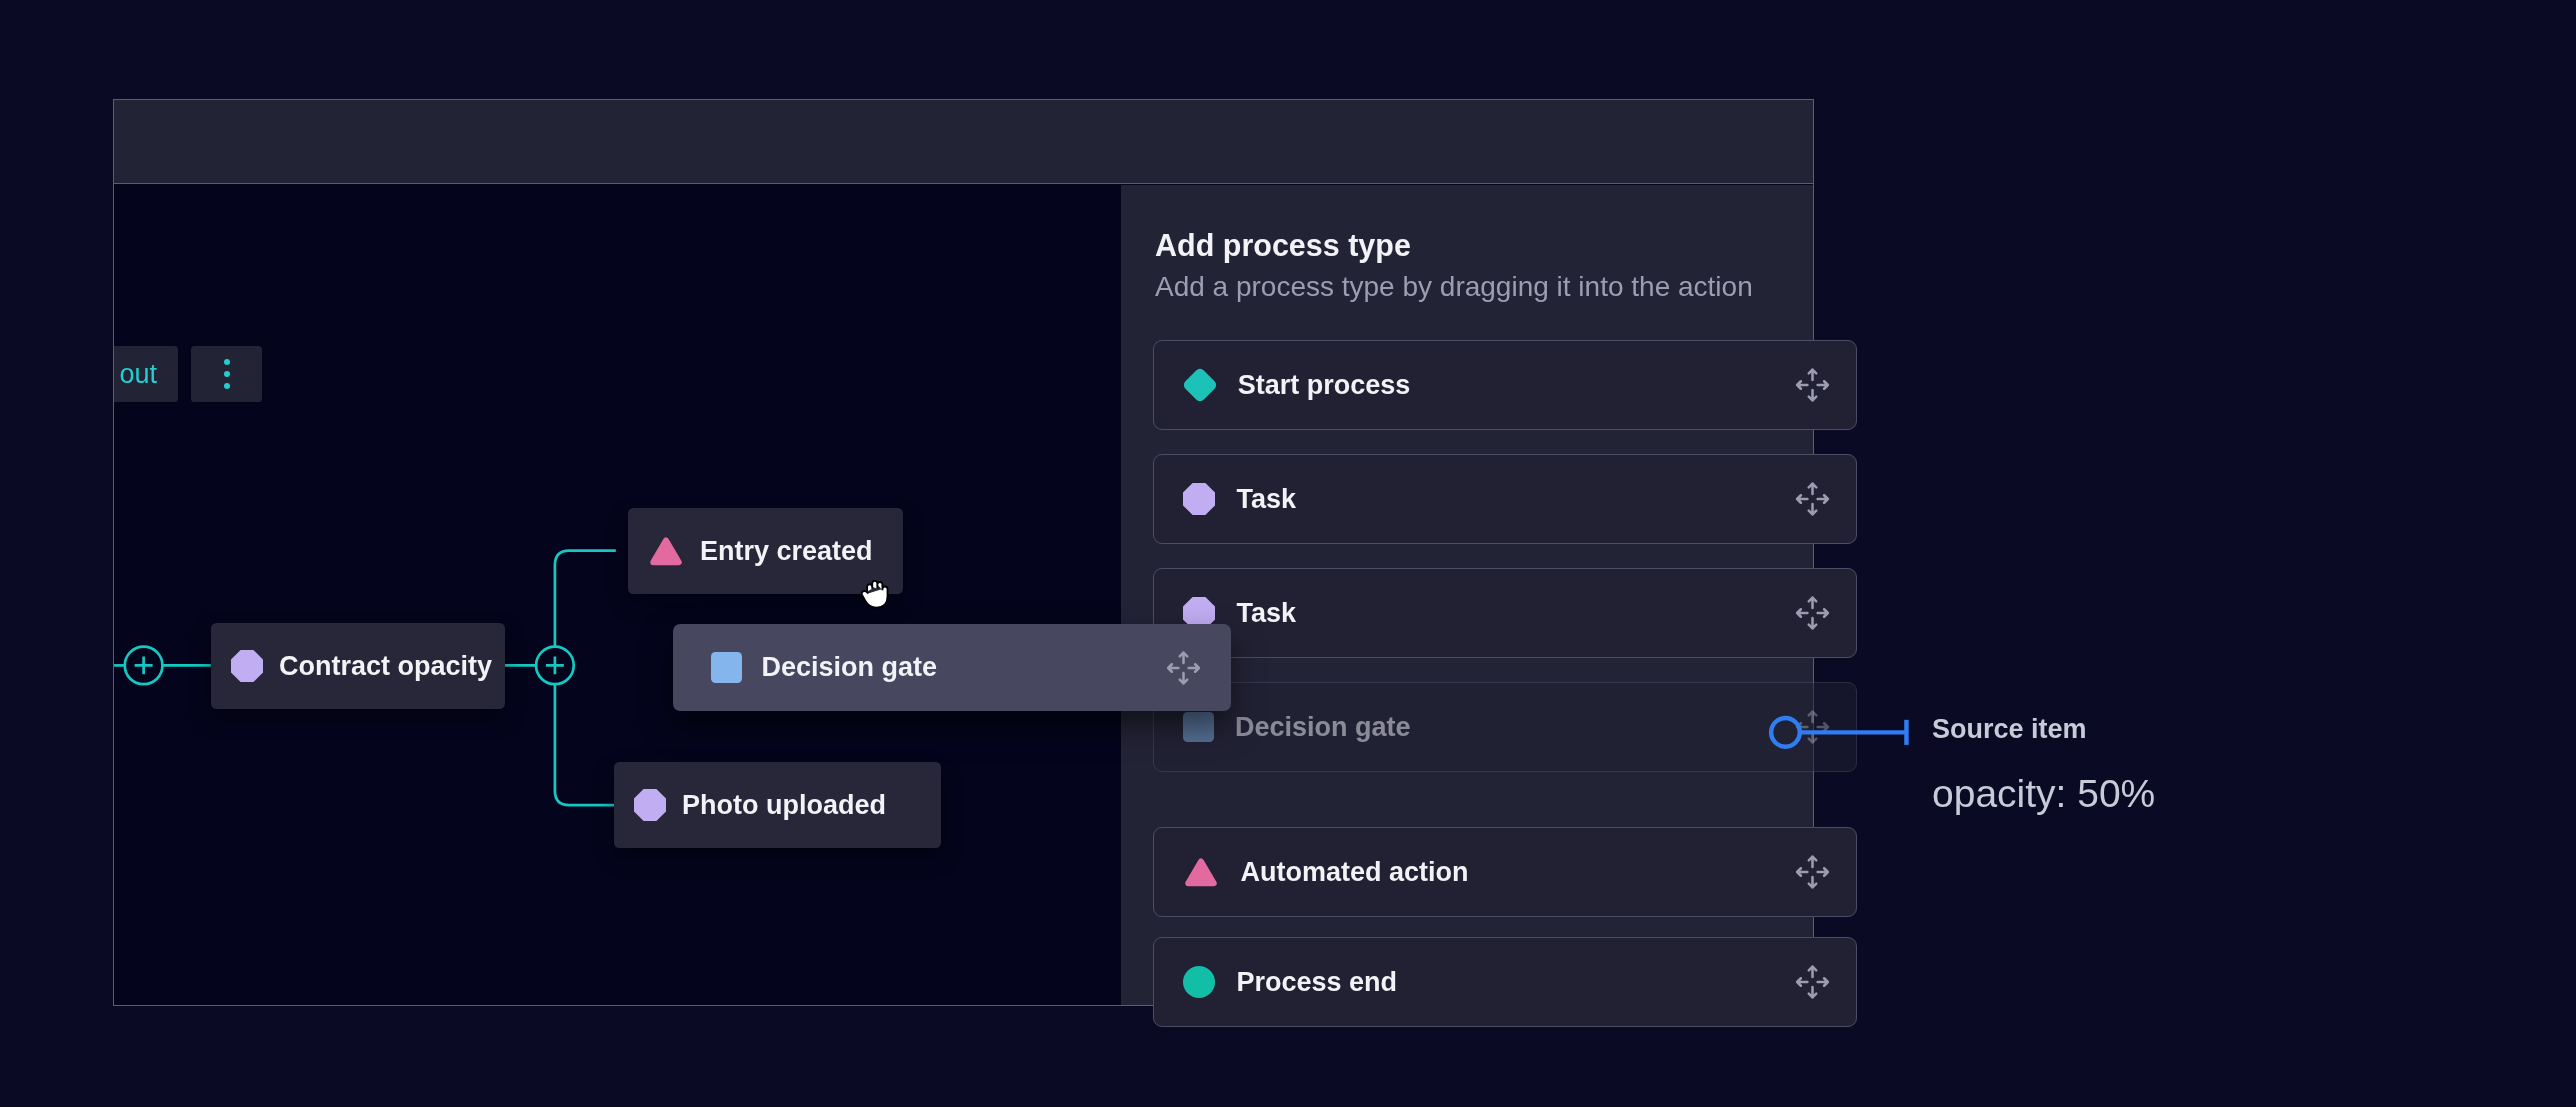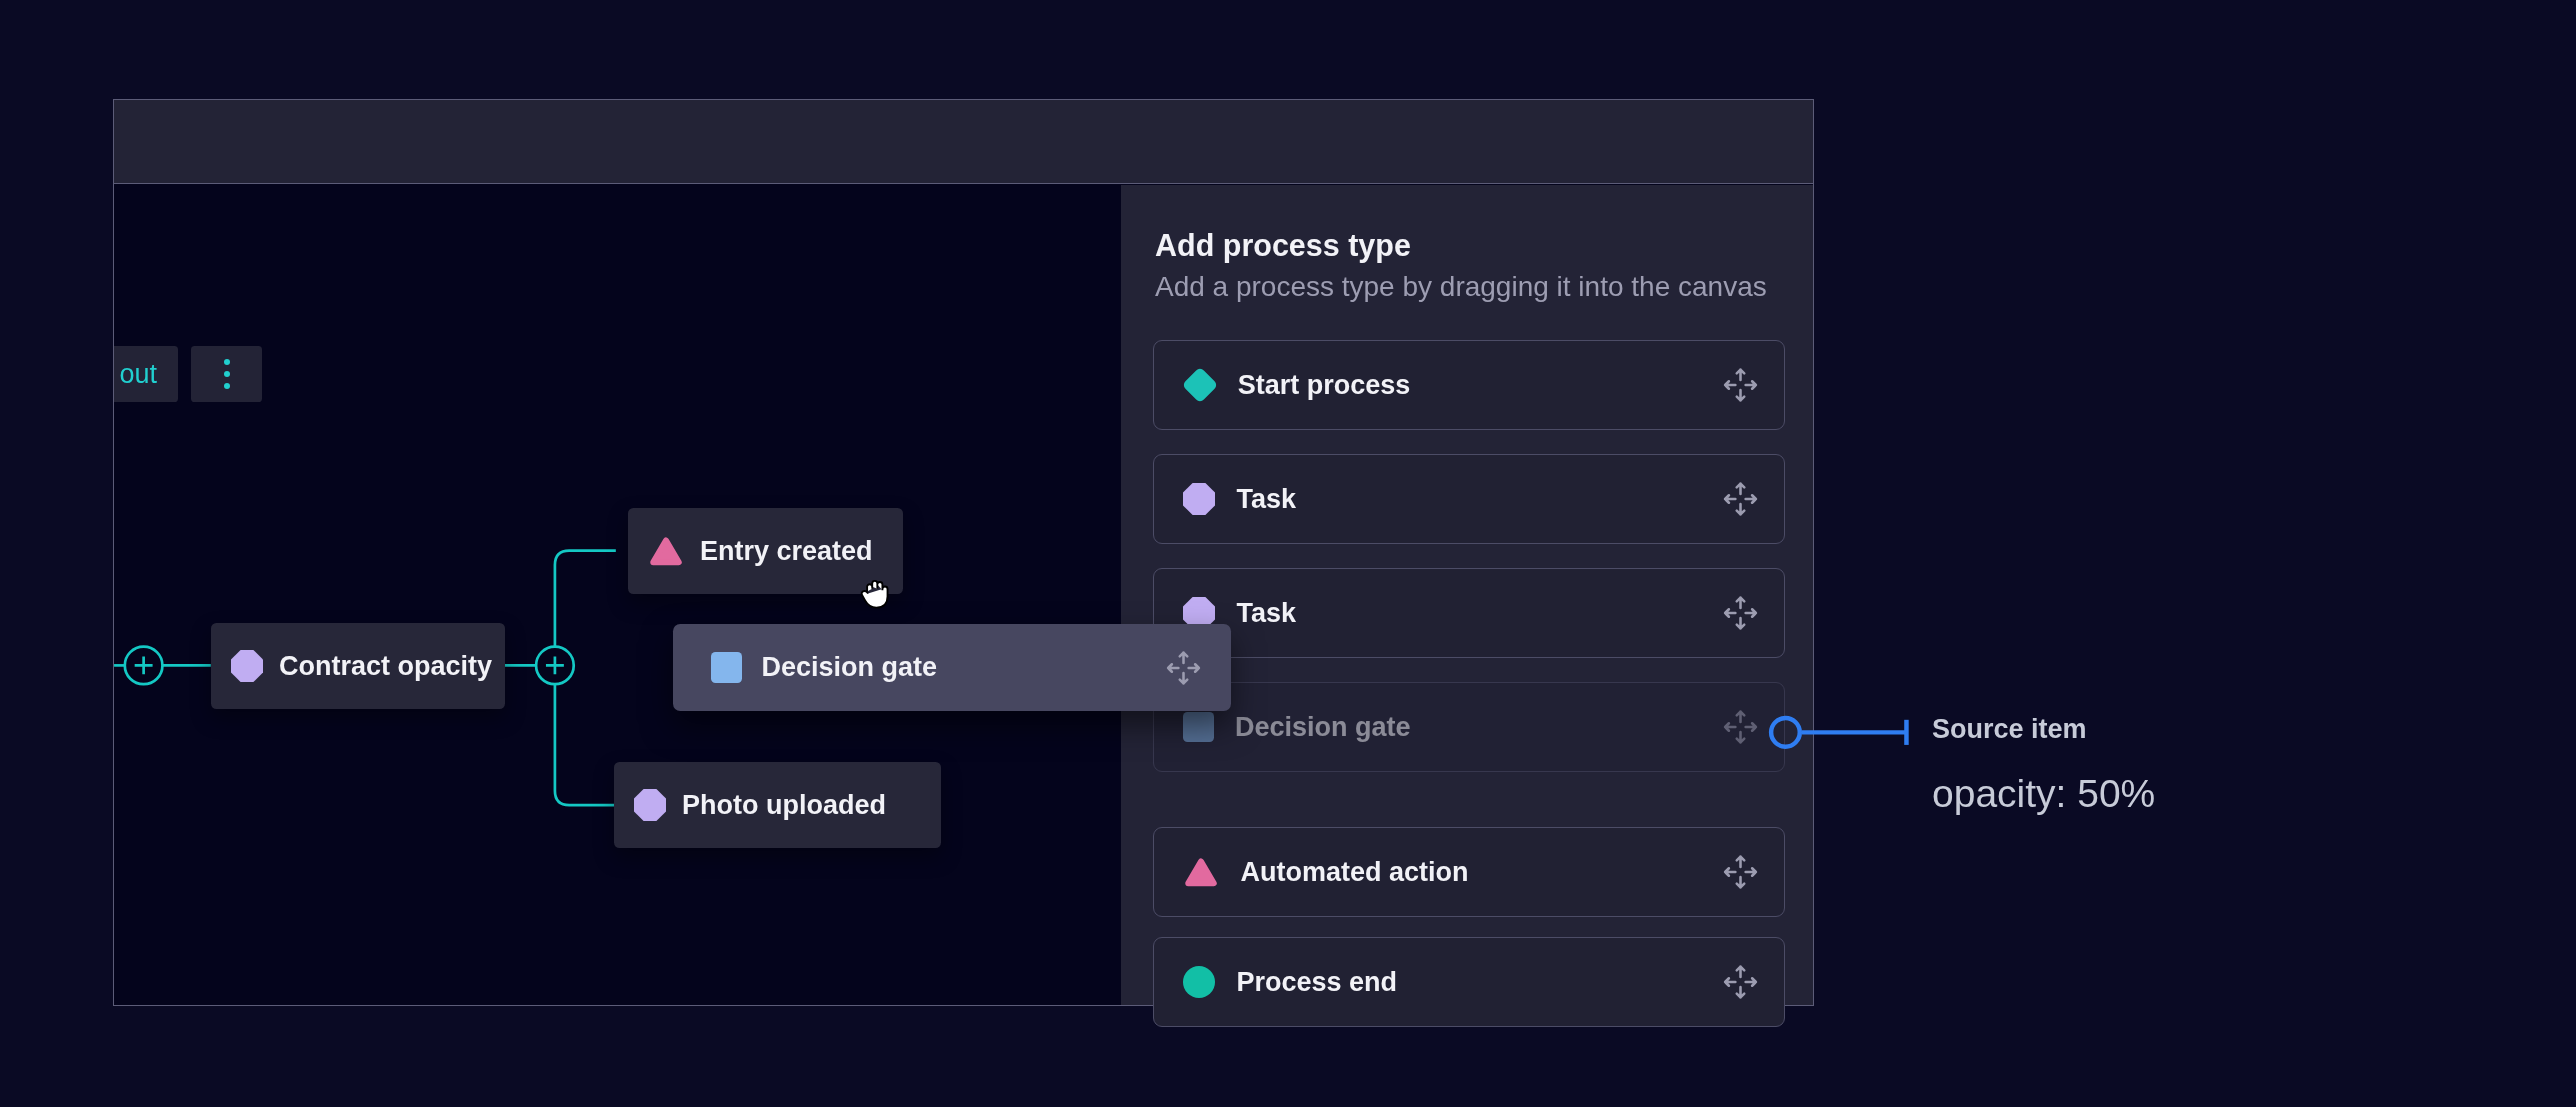--- a/index.html
+++ b/index.html
@@ -51,21 +51,21 @@
   svg.move-ic path{stroke:var(--move-icon,#9c9cb0);stroke-width:1.5;fill:none;
       stroke-linecap:round;stroke-linejoin:round;}
 
   
   .panel{position:absolute;left:1007px;top:85px;width:692px;height:820px;
          background:var(--surface,#232336);z-index:5;}
   .panel-title{position:absolute;left:34px;top:43px;font-size:30.5px;font-weight:700;
          color:var(--text-primary,#f2f2f7);}
   .panel-subtitle{position:absolute;left:34px;top:86px;font-size:28px;
          color:var(--text-muted,#9d9db2);}
-  .card{position:absolute;left:32px;width:632px;height:90px;border-radius:9px;
+  .card{position:absolute;left:32px;width:704px;height:90px;border-radius:9px;
         background:var(--card-bg,#212133);border:1.8px solid var(--card-border,#4c4c66);
         box-sizing:border-box;display:flex;align-items:center;padding-left:29px;gap:21.5px;cursor:grab;}
   .card .label{color:var(--text-primary,#f2f2f7);font-size:27px;font-weight:600;white-space:nowrap;}
   .card .move-ic{position:absolute;right:23px;top:50%;transform:translateY(-50%);}
   .card.disabled{opacity:.5;}
 
   
   svg.annotation-marks{position:absolute;left:0;top:0;z-index:8;pointer-events:none;}
   .a-line{stroke:var(--accent-blue,#2f7df1);stroke-width:5;fill:none;}
   .a-circ{stroke:var(--accent-blue,#2f7df1);stroke-width:5;fill:none;}
@@ -128,21 +128,21 @@
       <span class="label">Entry created</span>
     </div>
 
     <div class="node" style="left:500px;top:662px;width:307px;">
       <span class="ic octagon"></span>
       <span class="label">Photo uploaded</span>
     </div>
 
     <div class="panel">
       <div class="panel-title">Add process type</div>
-      <div class="panel-subtitle">Add a process type by dragging it into the canvas</div>
+      <div class="panel-subtitle">Add a process type by dragging it into the action</div>
 
       <div class="card" style="top:155px;">
         <span class="ic diamond"></span>
         <span class="label">Start process</span>
         <svg class="move-ic" viewBox="0 0 24 24">
           <path d="M12 9 V3 M9.8 5.2 L12 3 L14.2 5.2 M12 15 V21 M9.8 18.8 L12 21 L14.2 18.8 M9 12 H3 M5.2 9.8 L3 12 L5.2 14.2 M15 12 H21 M18.8 9.8 L21 12 L18.8 14.2"></path>
         </svg>
       </div>
 
       <div class="card" style="top:269px;">

